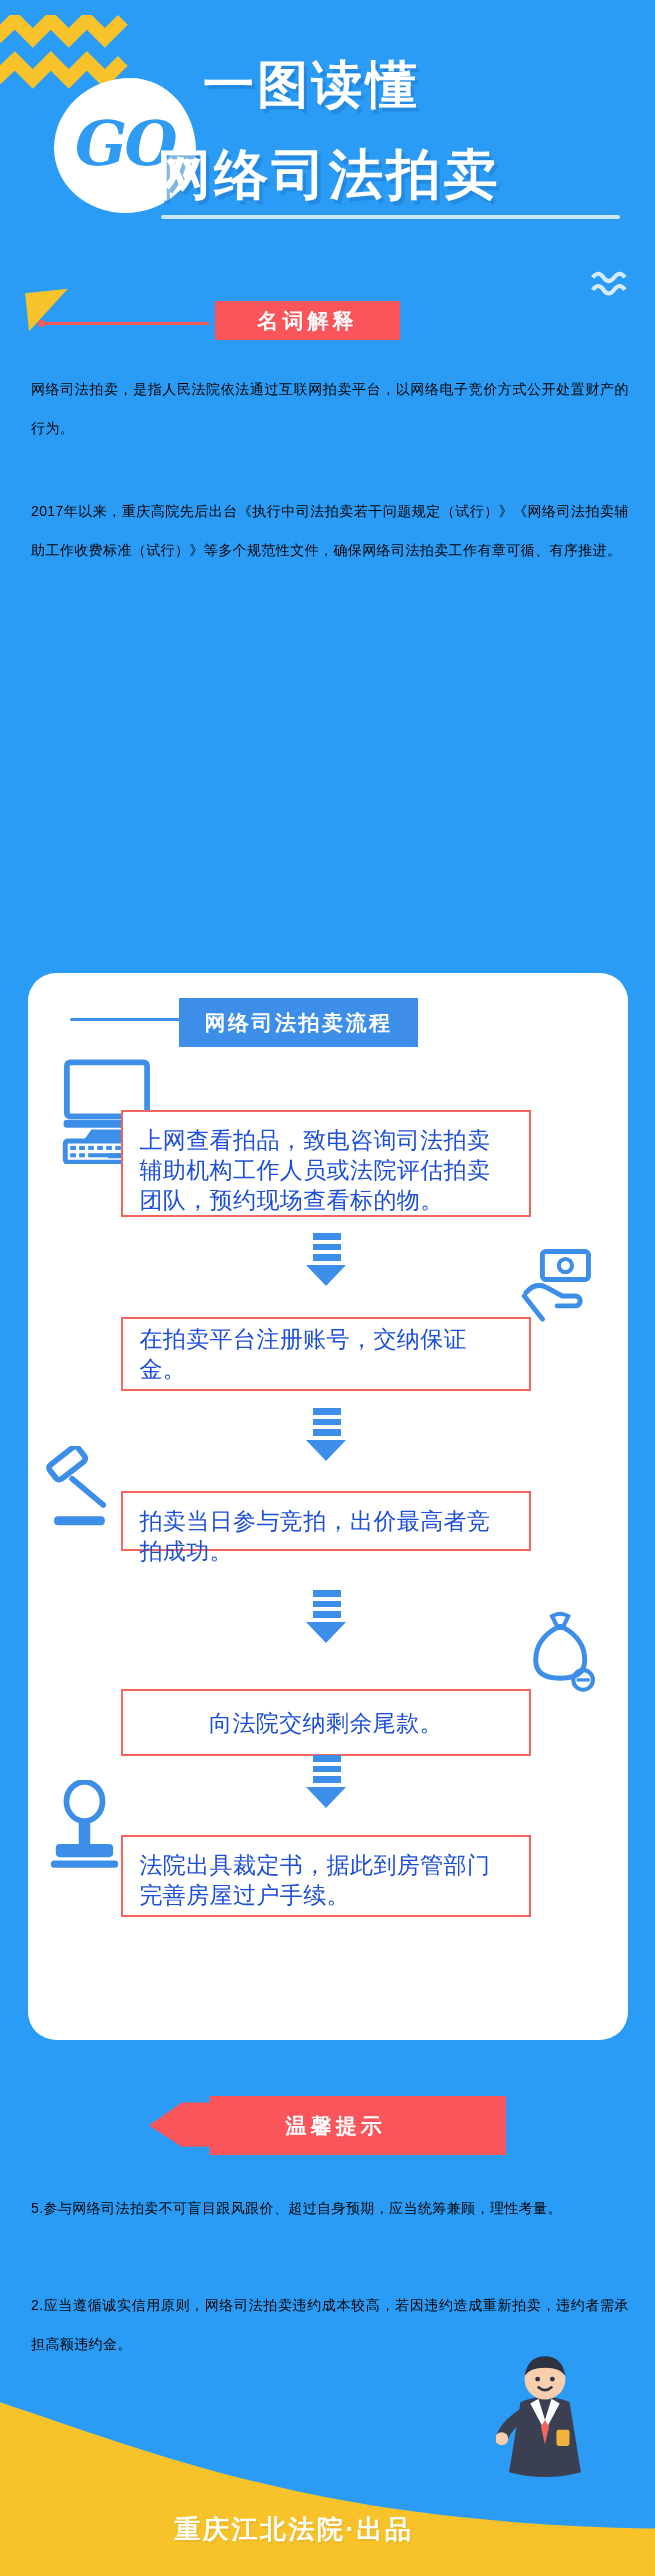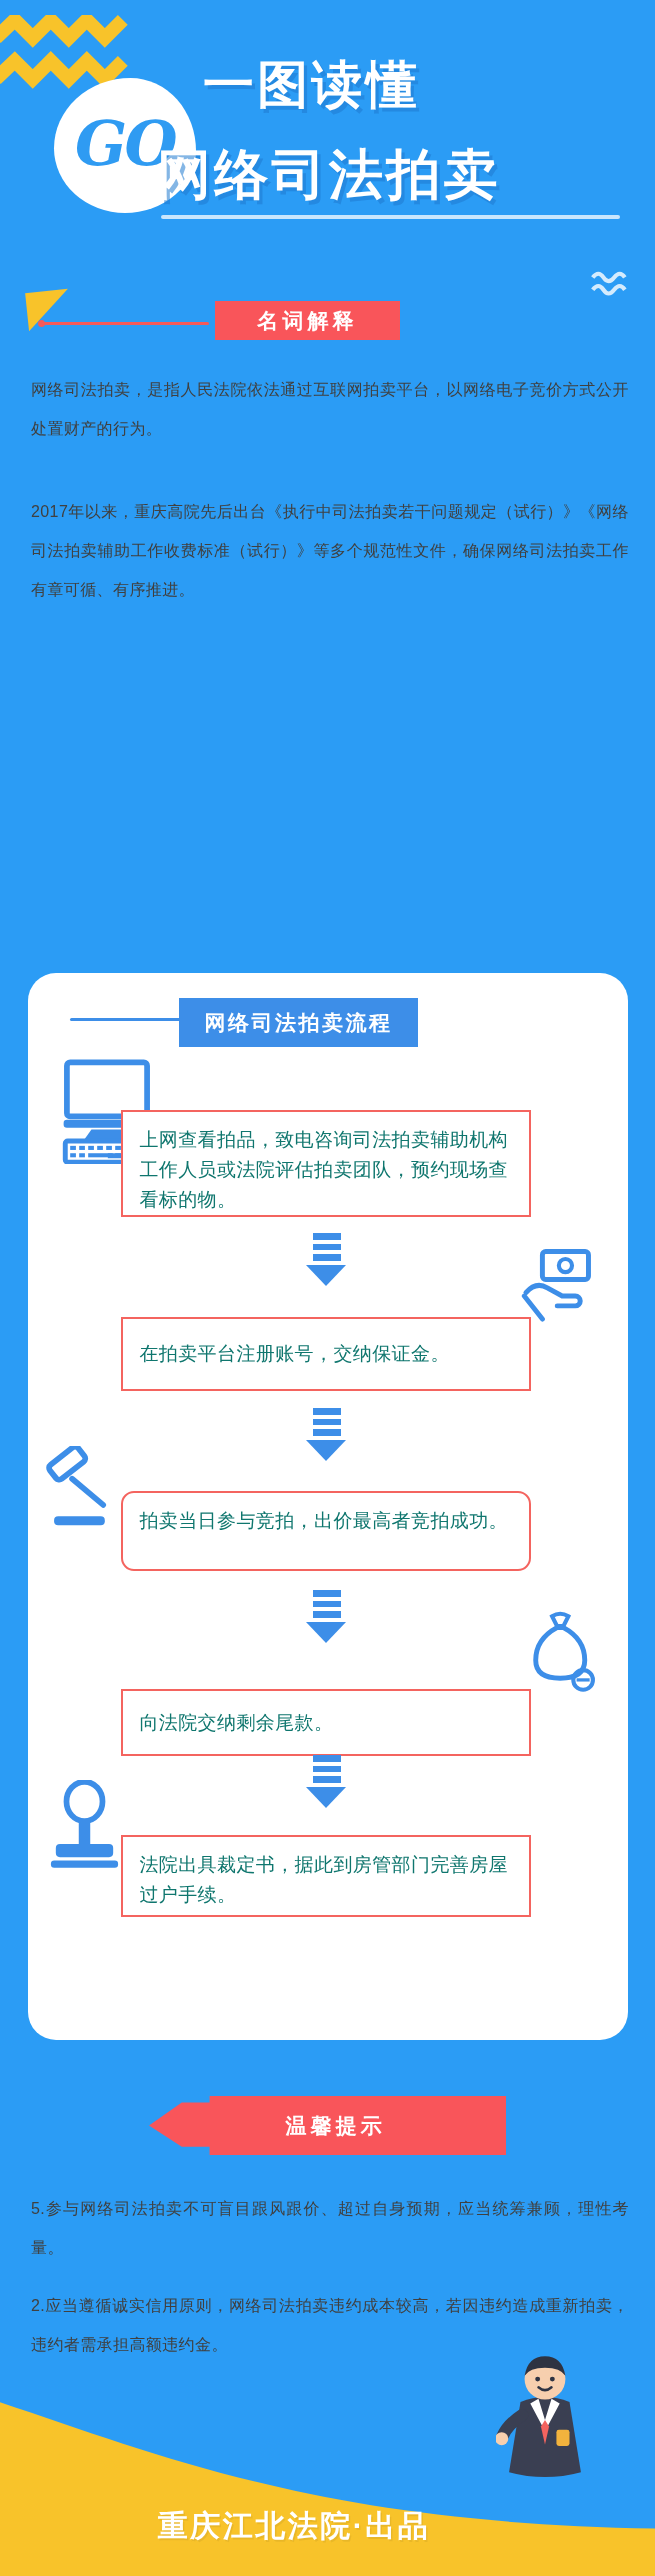--- a/index.html
+++ b/index.html
@@ -82,22 +82,22 @@
     letter-spacing: 4.1px;
     display: flex; align-items: center; justify-content: center;
     height: 39px;
   }
 
   
   .para {
     position: absolute;
     left: 31px;
     width: 598px;
-    color: #404040;
-    font-size: 16px;
+    color: #000000;
+    font-size: 14px;
     line-height: 39px;
     letter-spacing: 0.4px;
     text-align: justify;
   }
 
   
   .card {
     position: absolute;
     left: 28px; top: 973px;
     width: 600px; height: 1067px;
@@ -113,27 +113,27 @@
     width: 239px; height: 49px;
     background: #3d8ee8; color: #fff;
     display: flex; align-items: center; justify-content: center;
     font-size: 21px; font-weight: bold; letter-spacing: 2.5px;
   }
 
   .step-box {
     position: absolute;
     border: 2.5px solid #f4645f;
     background: #fff;
-    color: #0f766e;
-    font-size: 19px;
+    color: #1d4ed8;
+    font-size: 23px;
     line-height: 30px;
     letter-spacing: 0.4px;
     padding: 13px 16.4px;
   }
-  .step-box.center { display: flex; align-items: center; }
+  .step-box.center { display: flex; align-items: center; justify-content: center; }
 
   .arrow { position: absolute; width: 28px; }
   .arrow .seg { height: 6.6px; background: #3d8ee8; margin-bottom: 4.1px; }
   .arrow .head {
     width: 0; height: 0; margin-left: -6.6px;
     border-left: 20.5px solid transparent;
     border-right: 20.5px solid transparent;
     border-top: 21px solid #3d8ee8;
   }
 
@@ -151,21 +151,21 @@
     color: #fff; font-size: 21px; font-weight: bold; letter-spacing: 4.1px;
     padding-left: 16.4px;
   }
 
   
   .footer-wave { position: absolute; left: 0; bottom: 0; width: 655px; height: 223px; }
   .footer-text {
     position: absolute; left: 0; bottom: 29.5px; width: 588px;
     text-align: center;
     color: #ffffff;
-    font-size: 30px;
+    font-size: 26px;
     font-weight: bold;
     letter-spacing: 2.5px;
     text-shadow: 1.6px 1.6px 0 rgba(0,0,0,.06);
   }
   .judge { position: absolute; right: 61px; bottom: 79px; width: 98px; height: 146px; }
 </style>
 </head>
 <body>
 
 <div class="poster">
@@ -257,21 +257,21 @@
   </div>
 
   <svg class="icon" style="left:36px; top:1446px; width:82px; height:90px;" viewBox="0 0 100 110">
     <g stroke="#3d8ee8" stroke-width="7" fill="none" stroke-linecap="round">
       <rect x="16" y="10" width="44" height="22" rx="5" transform="rotate(-38 38 21)"></rect>
       <line x1="44" y1="40" x2="82" y2="72"></line>
     </g>
     <rect x="22" y="86" width="62" height="11" rx="5" fill="#3d8ee8"></rect>
   </svg>
 
-  <div class="step-box" style="left:121px; top:1491px; width:410px; height:80px;border-radius:13px;">
+  <div class="step-box" style="left:121px; top:1491px; width:410px; height:60px;">
     <span>拍卖当日参与竞拍，出价最高者竞拍成功。</span>
   </div>
 
   <div class="arrow" style="left:313px; top:1590px;">
     <div class="seg"></div>
       <div class="seg"></div>
       <div class="seg"></div>
     <div class="head"></div>
   </div>
 

